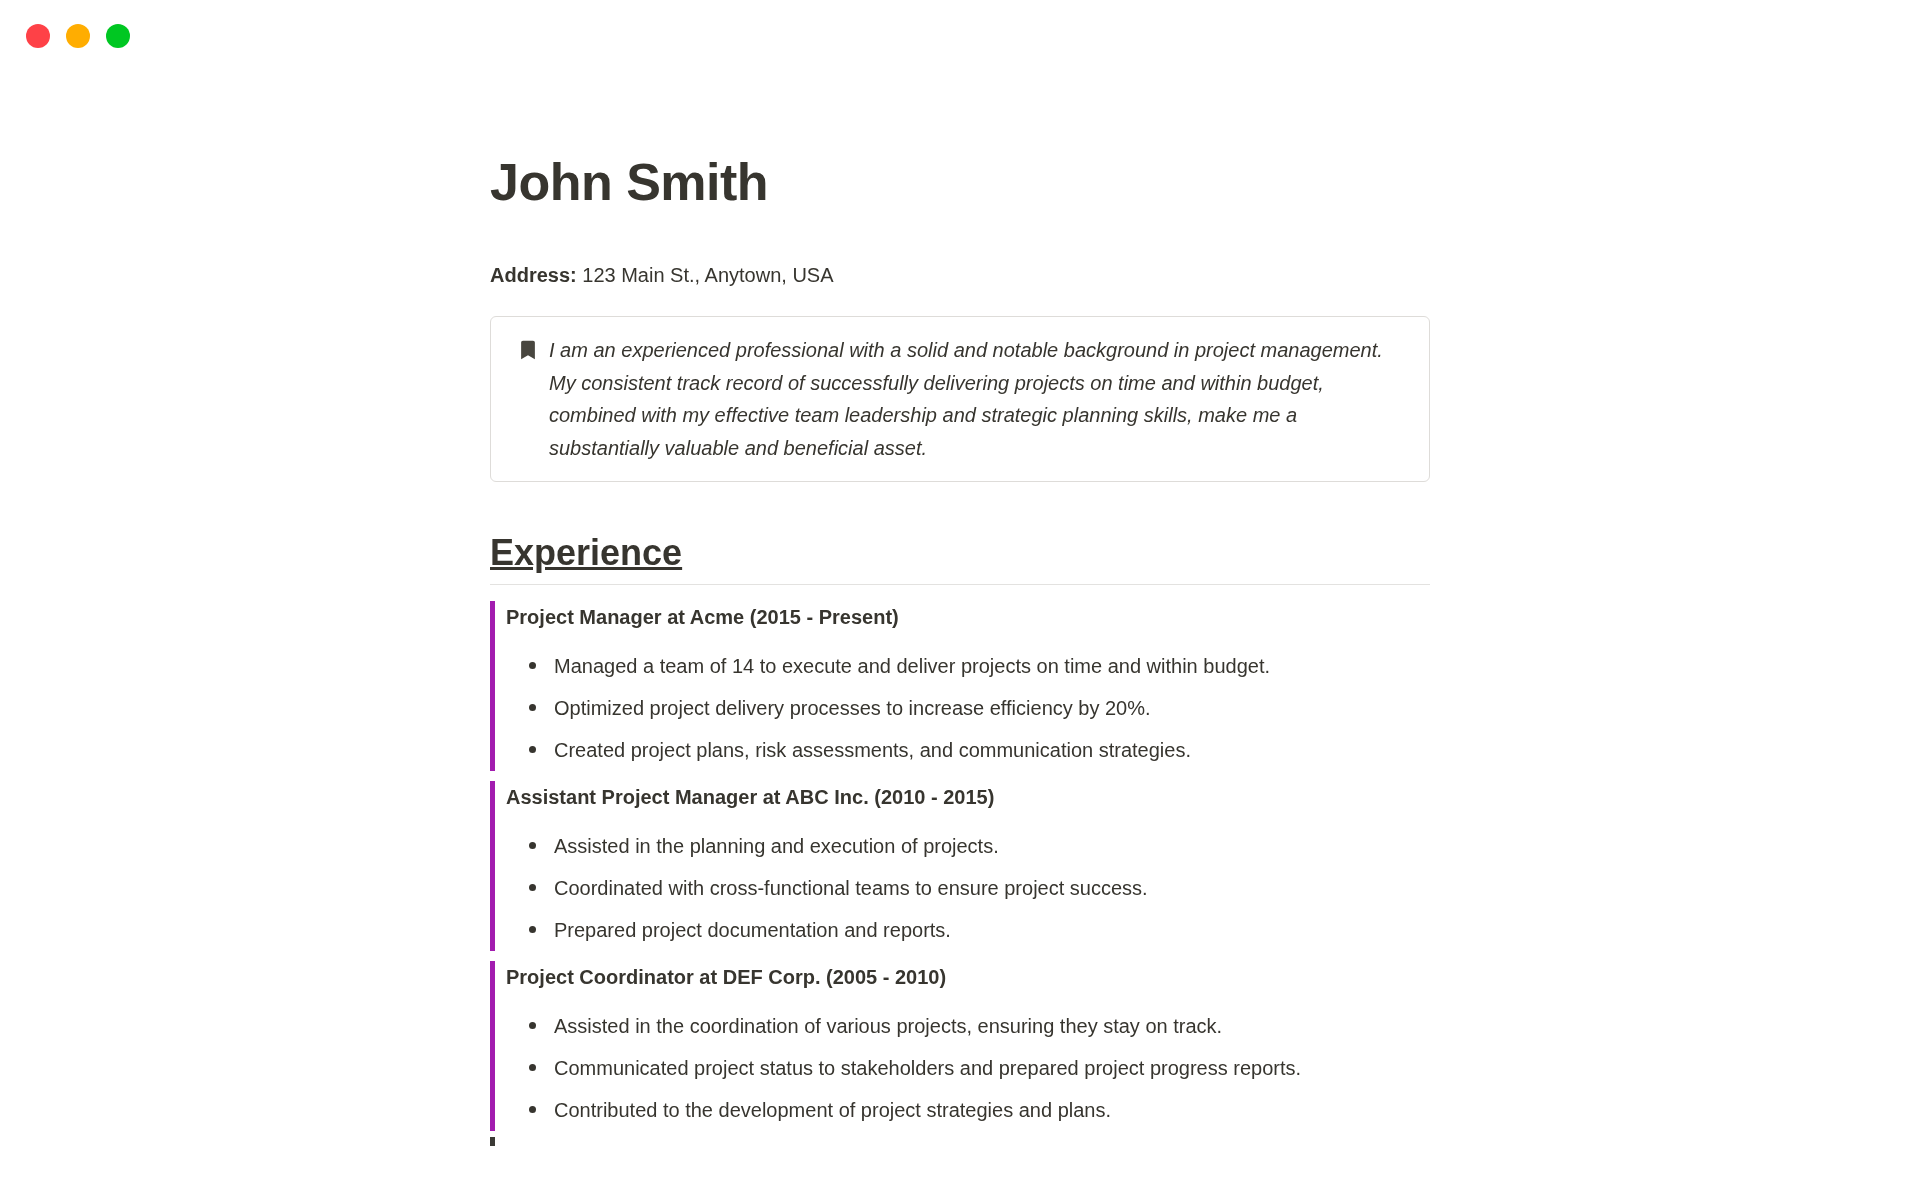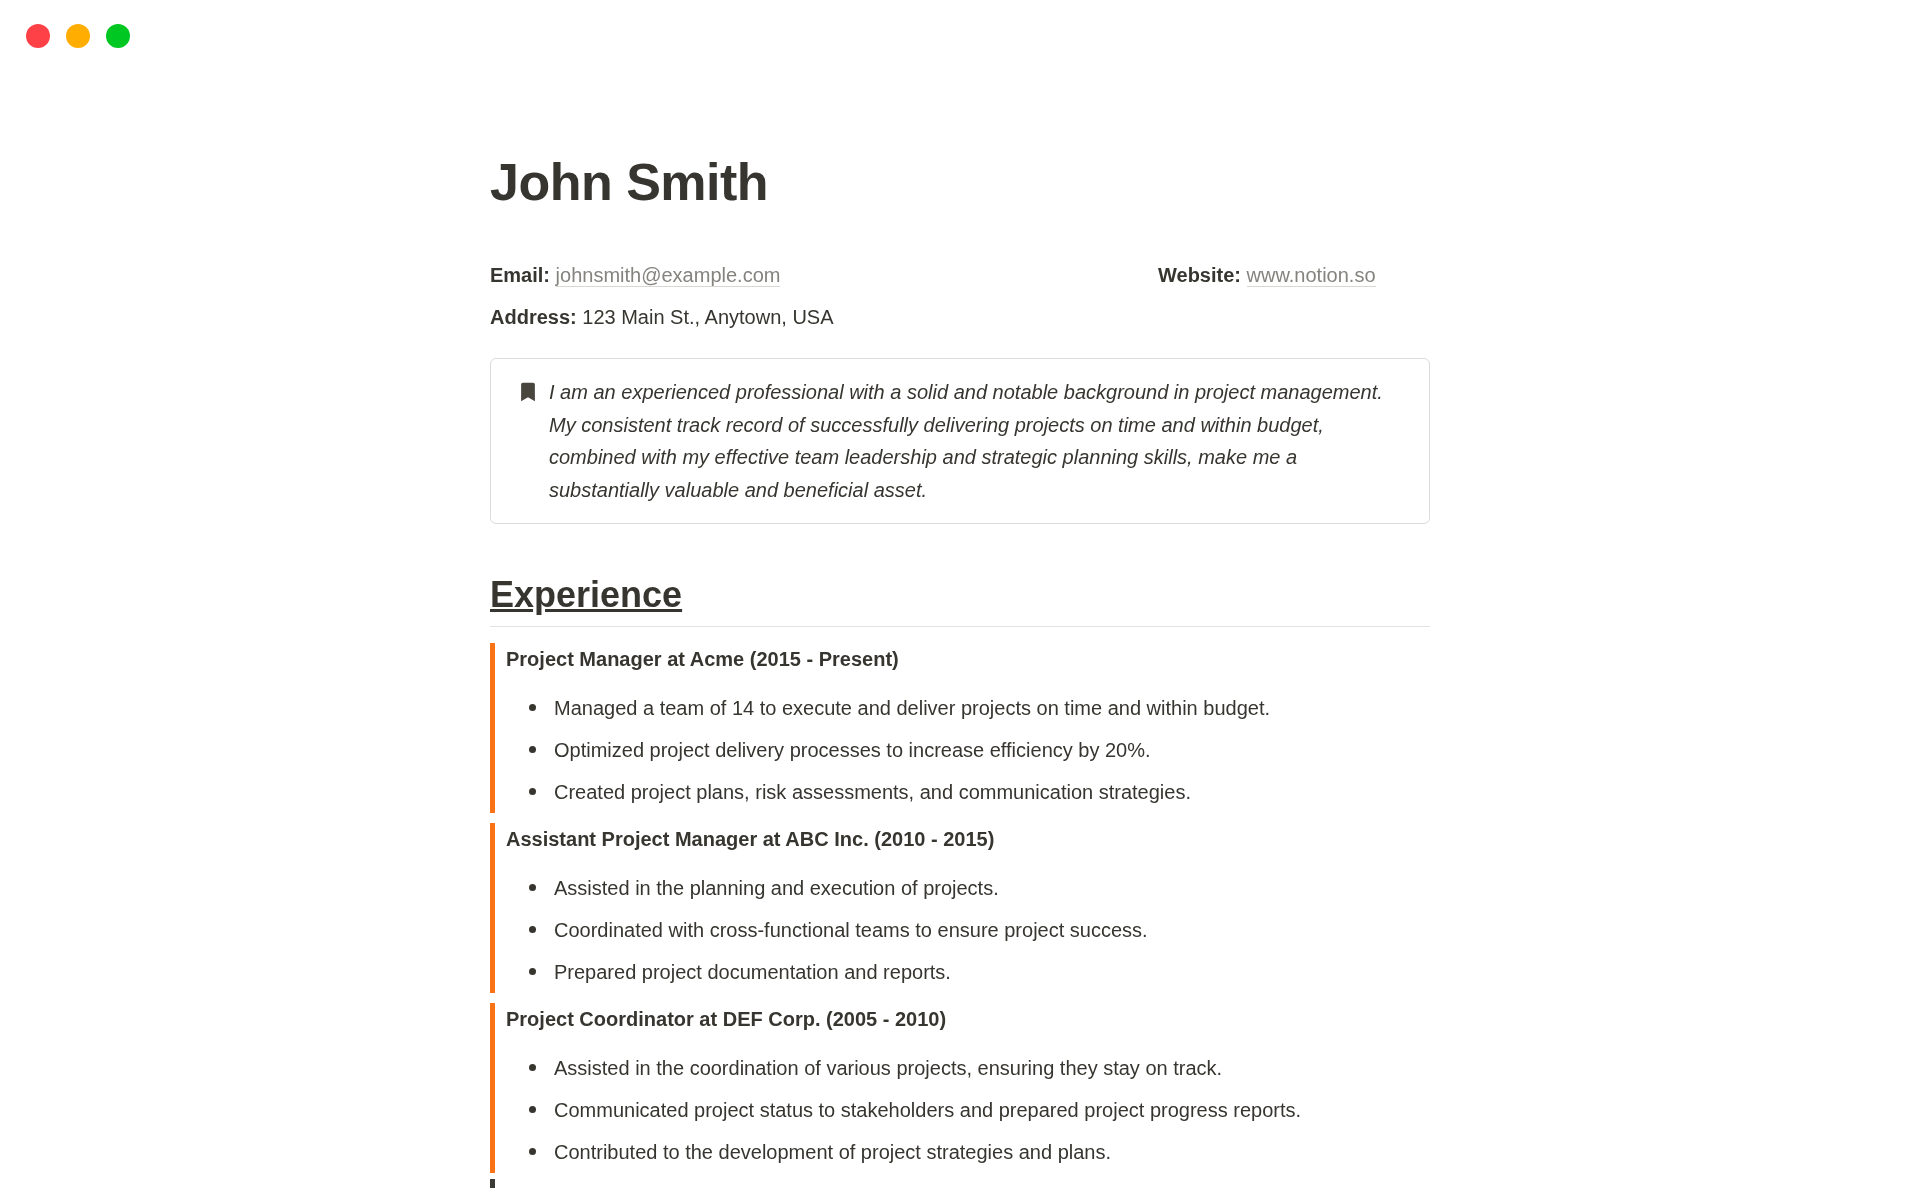--- a/index.html
+++ b/index.html
@@ -53,21 +53,21 @@
   .callout-icon svg { display: block; width: 22px; height: 22px; fill: #48463f; }
   .callout-text { font-size: 20px; line-height: 32.5px; color: #37352f; }
 
   
   .section-heading {
     margin-top: 48px;
     font-size: 36px; font-weight: 700; line-height: 45px; color: #37352f; text-decoration: underline;
   }
   .divider { margin-top: 9px; border-top: 1px solid #e3e2e0; height: 0; }
 
-  .quote { margin-top: 16px; border-left: 5px solid #f97316; }
+  .quote { margin-top: 16px; border-left: 5px solid #a21caf; }
   .quote + .quote { margin-top: 10px; }
   .entry-title {
     font-size: 20px; font-weight: 700; line-height: 32px;
     padding-left: 11px; color: #37352f;
   }
   .quote ul { list-style: none; margin: 12px 0 0 0; padding: 0; }
   .quote li {
     position: relative;
     font-size: 20px; line-height: 32px;
     padding: 5px 0 5px 59px; color: #37352f;
@@ -91,36 +91,26 @@
   <button class="traffic-dot dot-green"></button>
 </div>
 
 <div class="page">
 
   <h1 class="name">John Smith</h1>
 
   <div class="contact">
     <div class="contact-col-left">
       <div class="contact-row">
-        <span class="contact-label">Email:</span>
-        <span> </span>
-        <a class="contact-link">johnsmith@example.com</a>
-      </div>
-      <div class="contact-row">
         <span class="contact-label">Address:</span>
         <span> </span>
         <span class="contact-value">123 Main St., Anytown, USA</span>
       </div>
     </div>
     <div class="contact-col-right">
-      <div class="contact-row">
-        <span class="contact-label">Website:</span>
-        <span> </span>
-        <a class="contact-link">www.notion.so</a>
-      </div>
     </div>
   </div>
 
   <div class="callout">
     <span class="callout-icon">
       <svg viewBox="0 0 24 24" aria-hidden="true">
         <path d="M6.5 2h11c1.1 0 2 .9 2 2v18.2l-7.5-4.6L4.5 22.2V4c0-1.1.9-2 2-2z"></path>
       </svg>
     </span>
     <div class="callout-text">I am an experienced professional with a solid and notable background in project management. My consistent track record of successfully delivering projects on time and within budget, combined with my effective team leadership and strategic planning skills, make me a substantially valuable and beneficial asset.</div>

